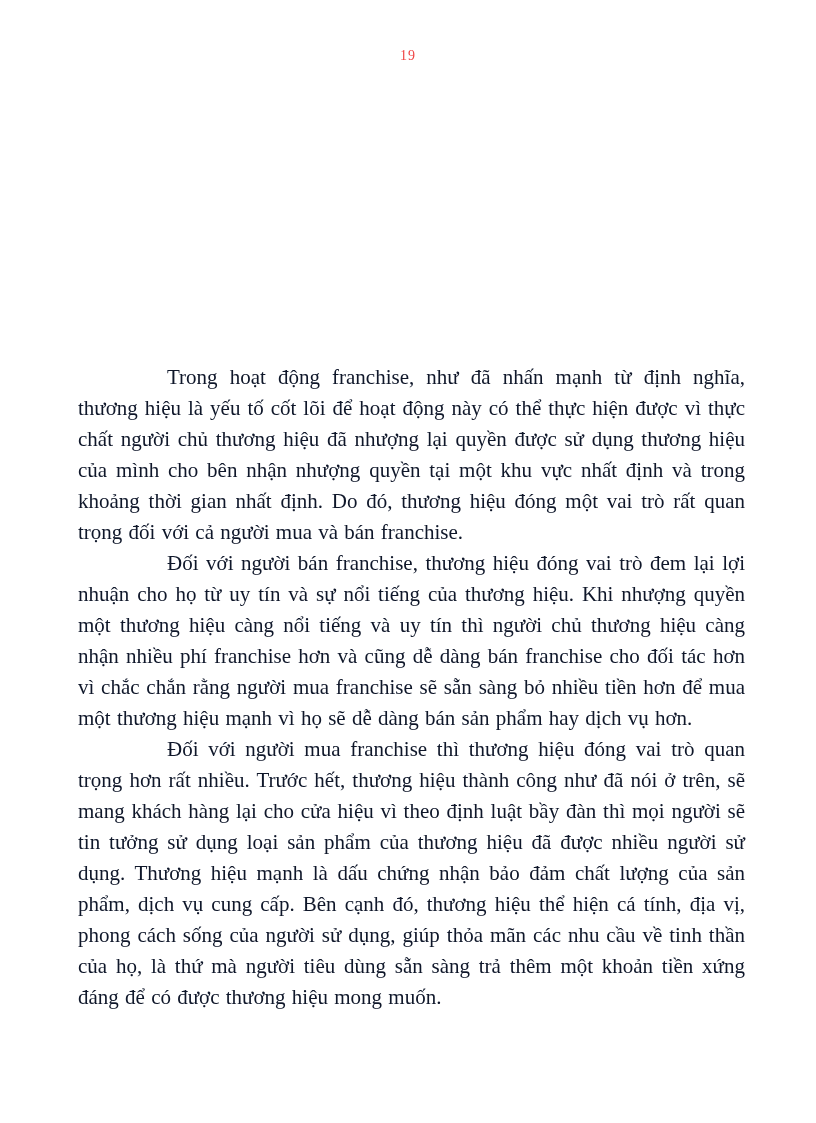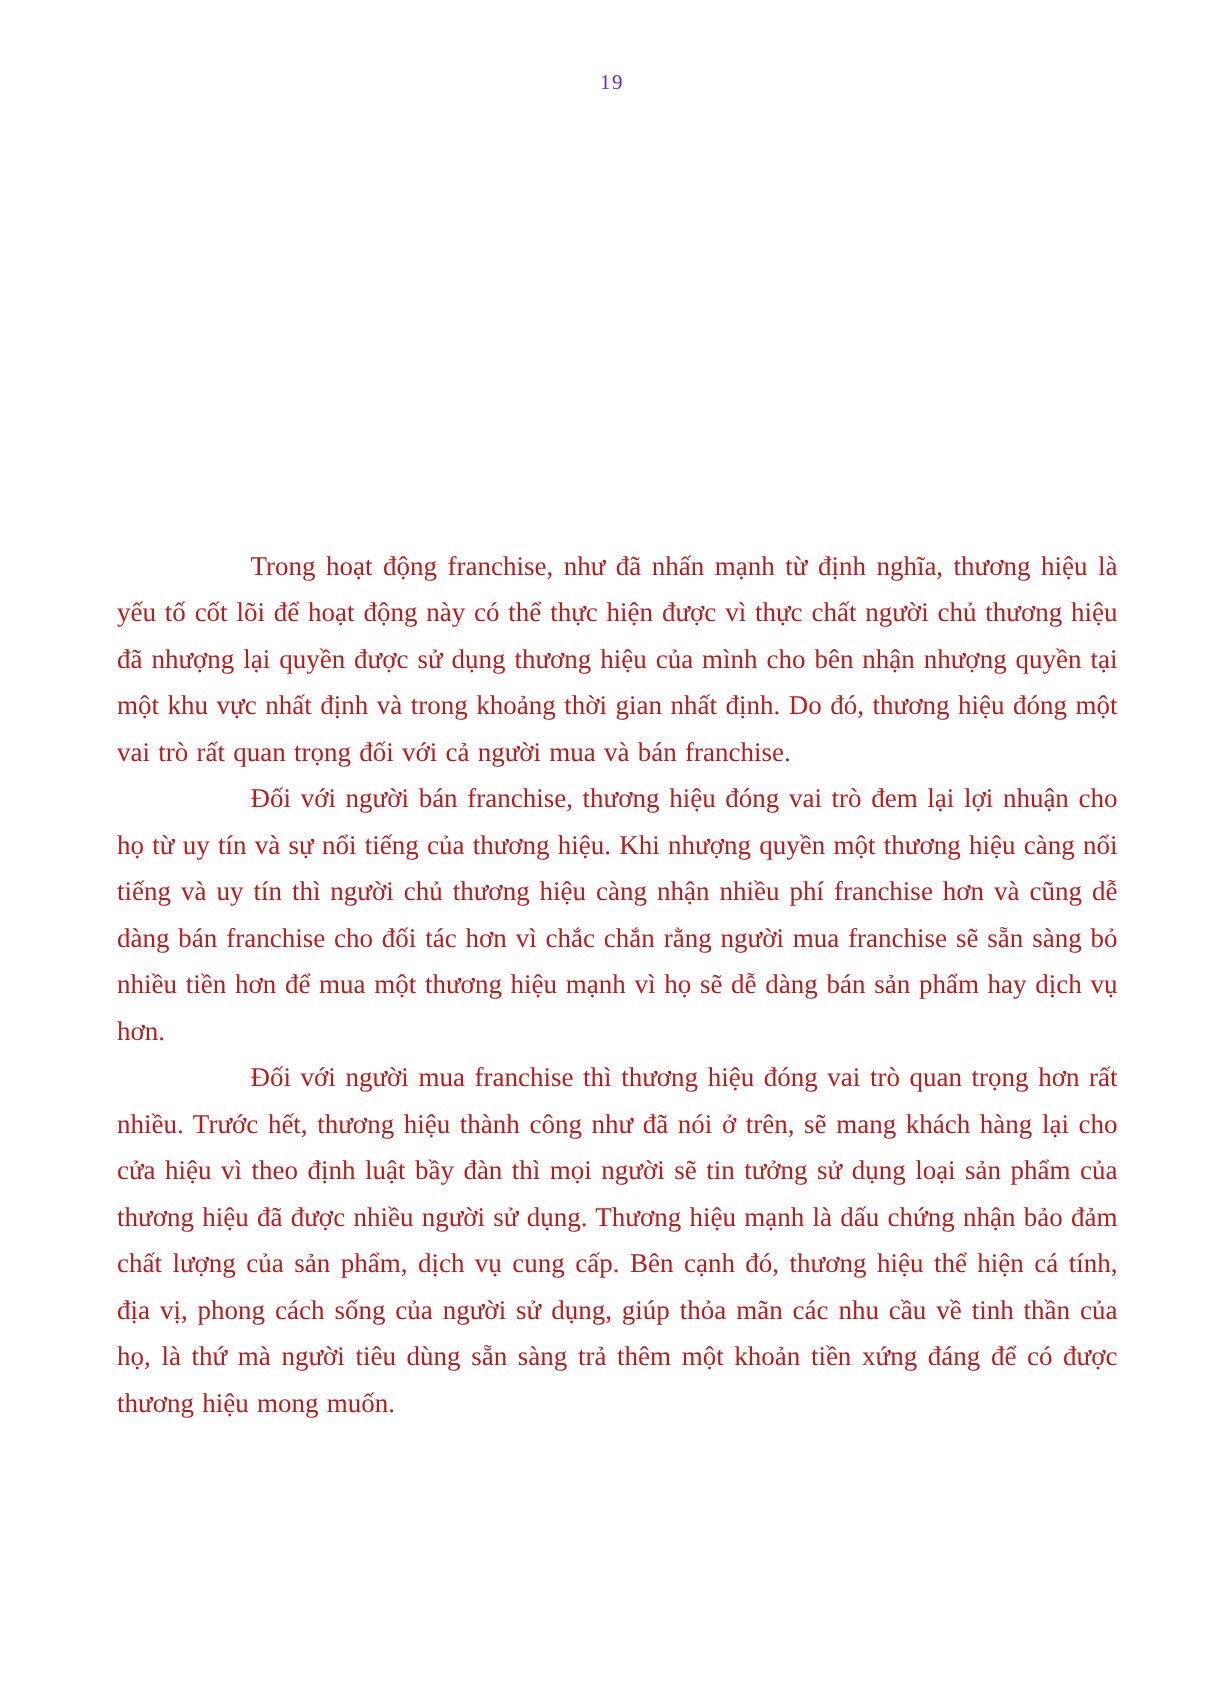--- a/index.html
+++ b/index.html
@@ -17,31 +17,31 @@
     color: #000000;
   }
   .page-number {
     position: absolute;
     top: 48px;
     left: 0;
     width: 100%;
     text-align: center;
     font-size: 14px;
     letter-spacing: 1px;
-    color: #6d28d9;
+    color: #ef4444;
   }
   .body-text {
     position: absolute;
     top: 362px;
     left: 78px;
     width: 667px;
-    font-size: 18px;
+    font-size: 21px;
     line-height: 31px;
     text-align: justify;
-    color: #b91c1c;
+    color: #0f172a;
   }
   .body-text p {
     margin: 0;
     padding: 0;
     text-indent: 89px;
     word-spacing: 1px;
   }
 </style>
 </head>
 <body>

